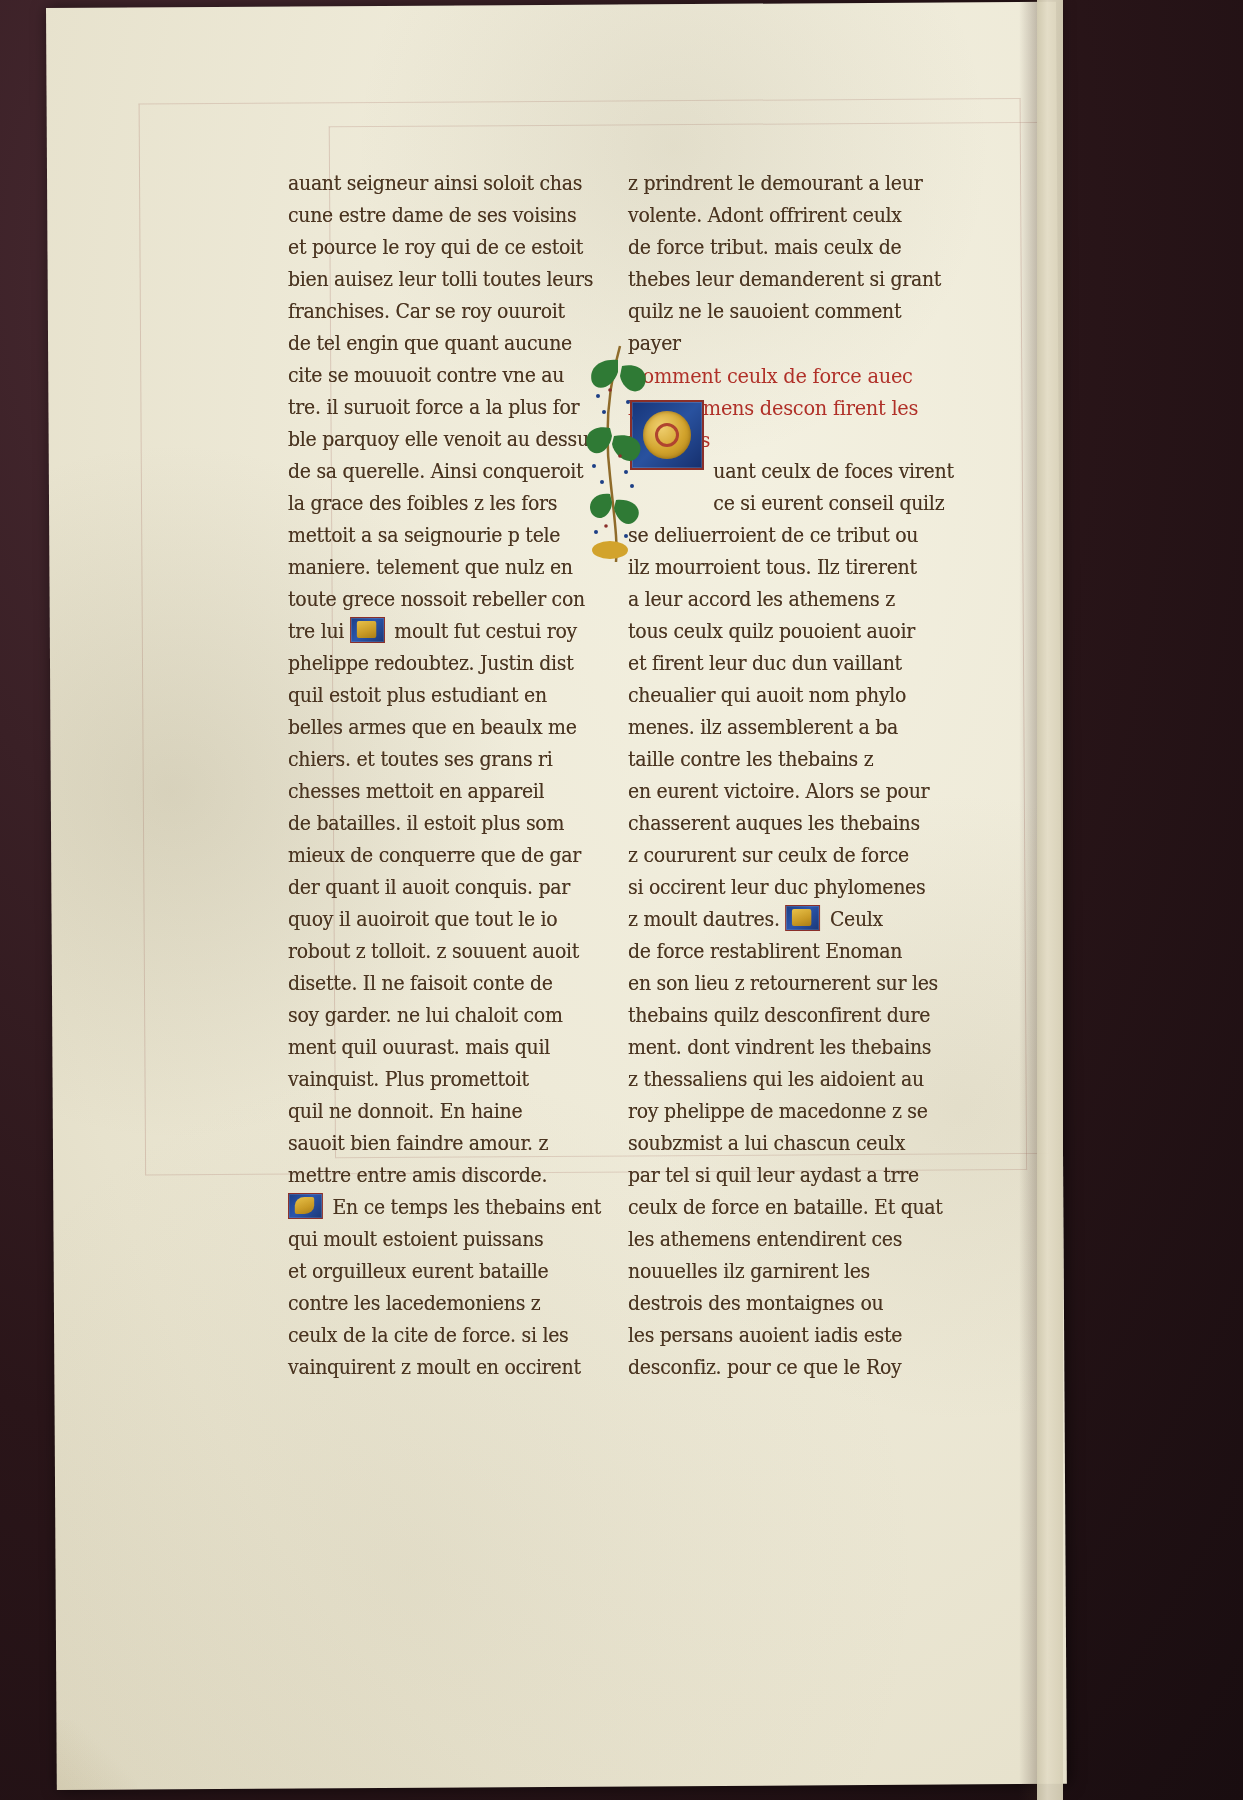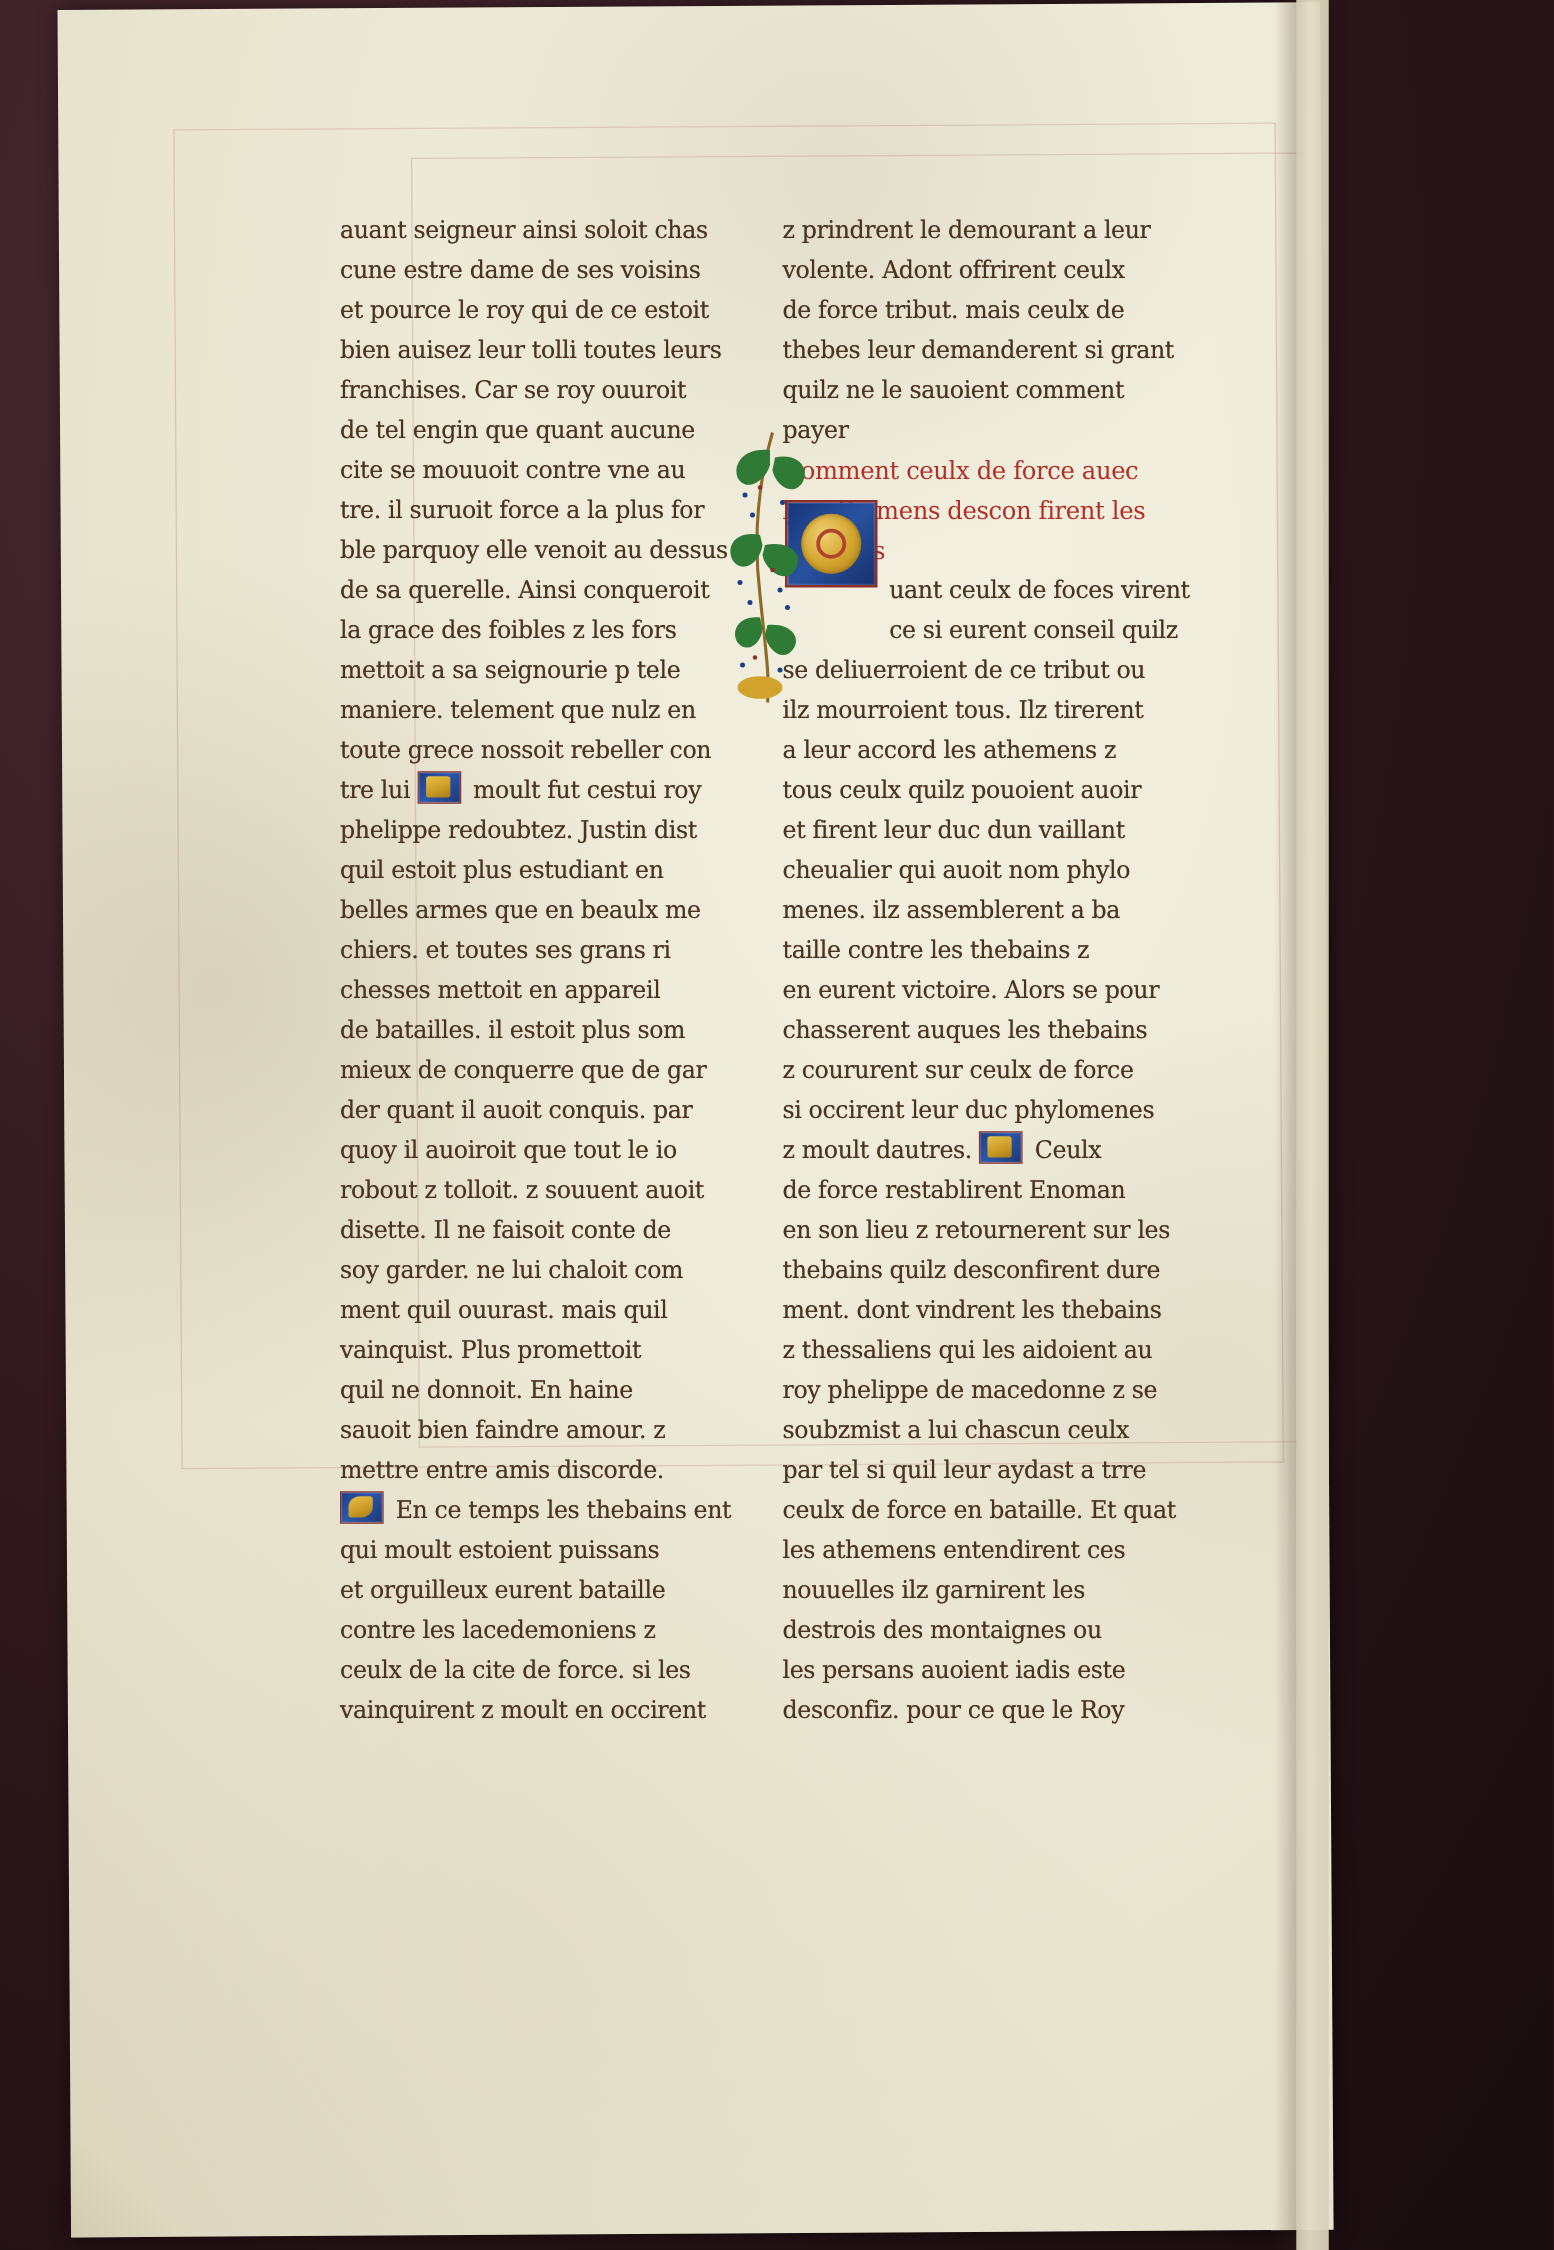--- a/index.html
+++ b/index.html
@@ -82,25 +82,25 @@
     border-right: 1px solid rgba(170,120,110,0.30);
     border-top: 1px solid rgba(170,120,110,0.26);
     border-bottom: 1px solid rgba(170,120,110,0.26);
     pointer-events: none;
   }
   .ruling-outer { left: 92px; top: 96px; width: 880px; height: 1070px; }
   .ruling-inner { left: 282px; top: 120px; width: 712px; height: 1030px; border-right-color: rgba(170,120,110,0.18); }
 
   .columns {
     position: absolute;
-    left: 272px;
+    left: 288px;
     top: 168px;
     width: 716px;
     display: flex;
-    gap: 38px;
+    gap: 24px;
   }
   .col { width: 316px; position: relative; }
 
   
   .line {
     font-family: "DejaVu Serif", serif;
     font-size: 19.5px;
     line-height: 32px;
     color: #4a3420;
     letter-spacing: -0.3px;

